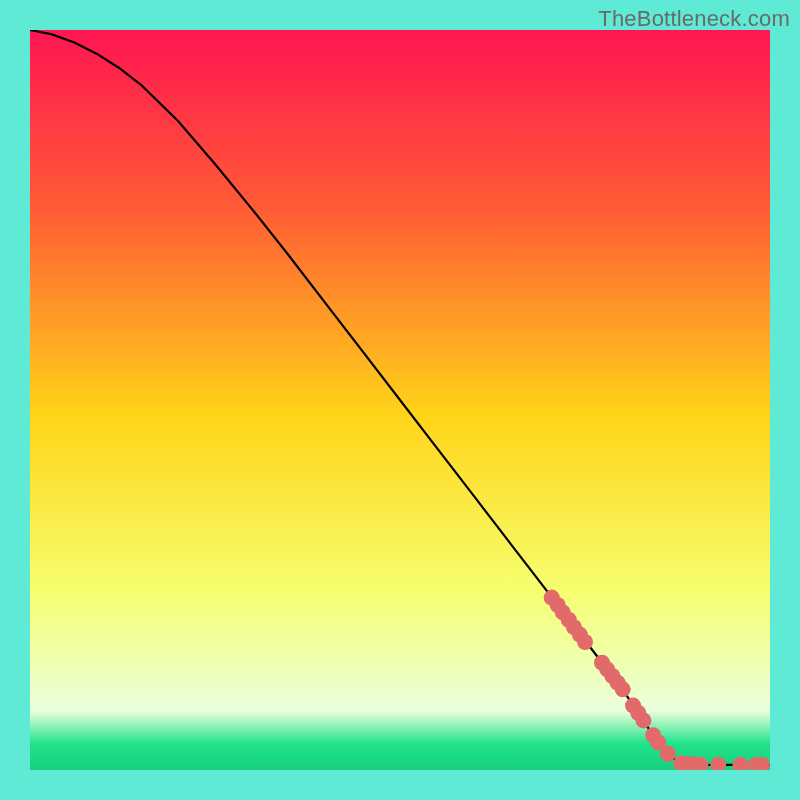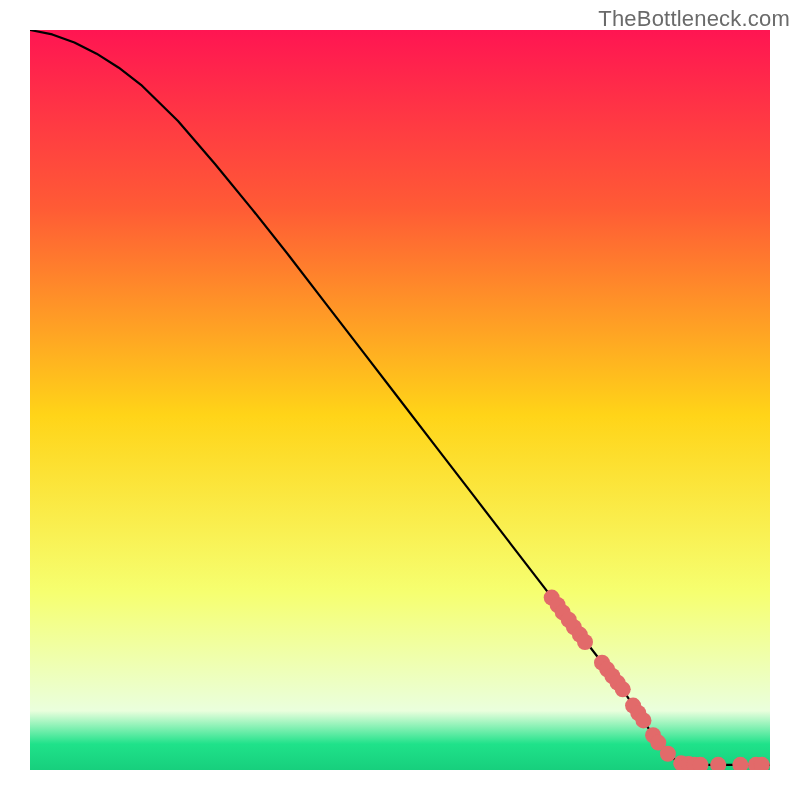--- a/index.html
+++ b/index.html
@@ -8,21 +8,21 @@
     width: 800px;
     height: 800px;
     background: #000;
     overflow: hidden;
     font-family: Arial, Helvetica, sans-serif;
   }
   .stage {
     position: relative;
     width: 800px;
     height: 800px;
-    background: #ffffff;
+    background: #5eead4;
   }
   .plot-area {
     position: absolute;
     left: 30px;
     top: 30px;
     width: 740px;
     height: 740px;
   }
   .watermark {
     position: absolute;

